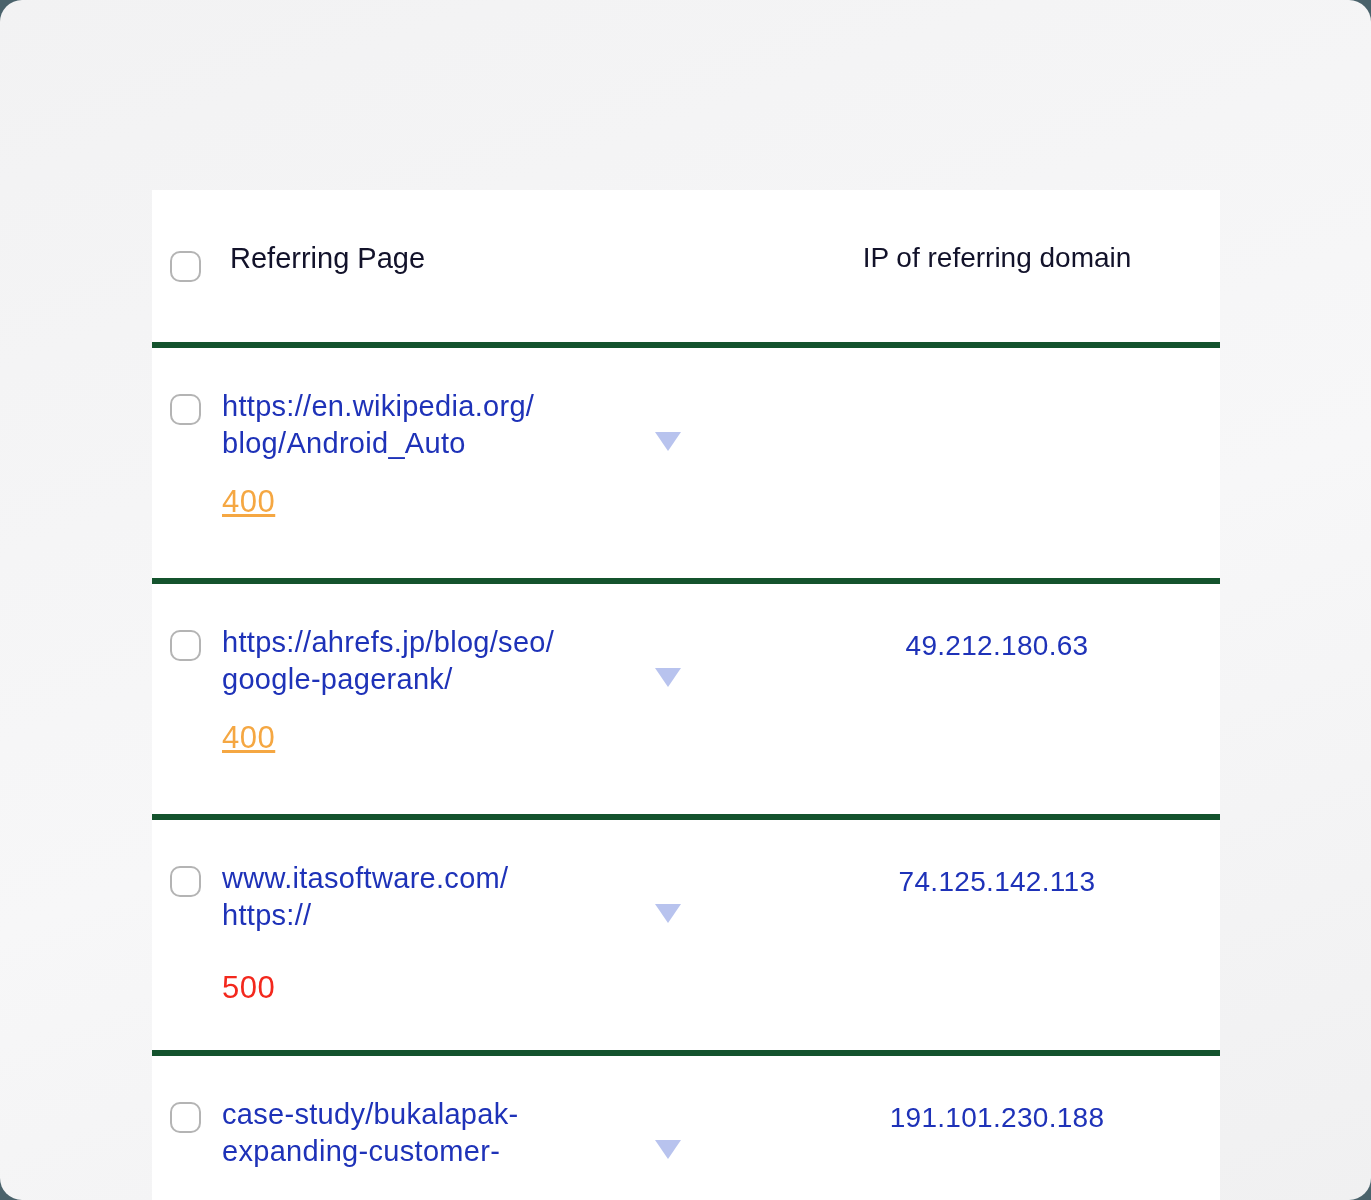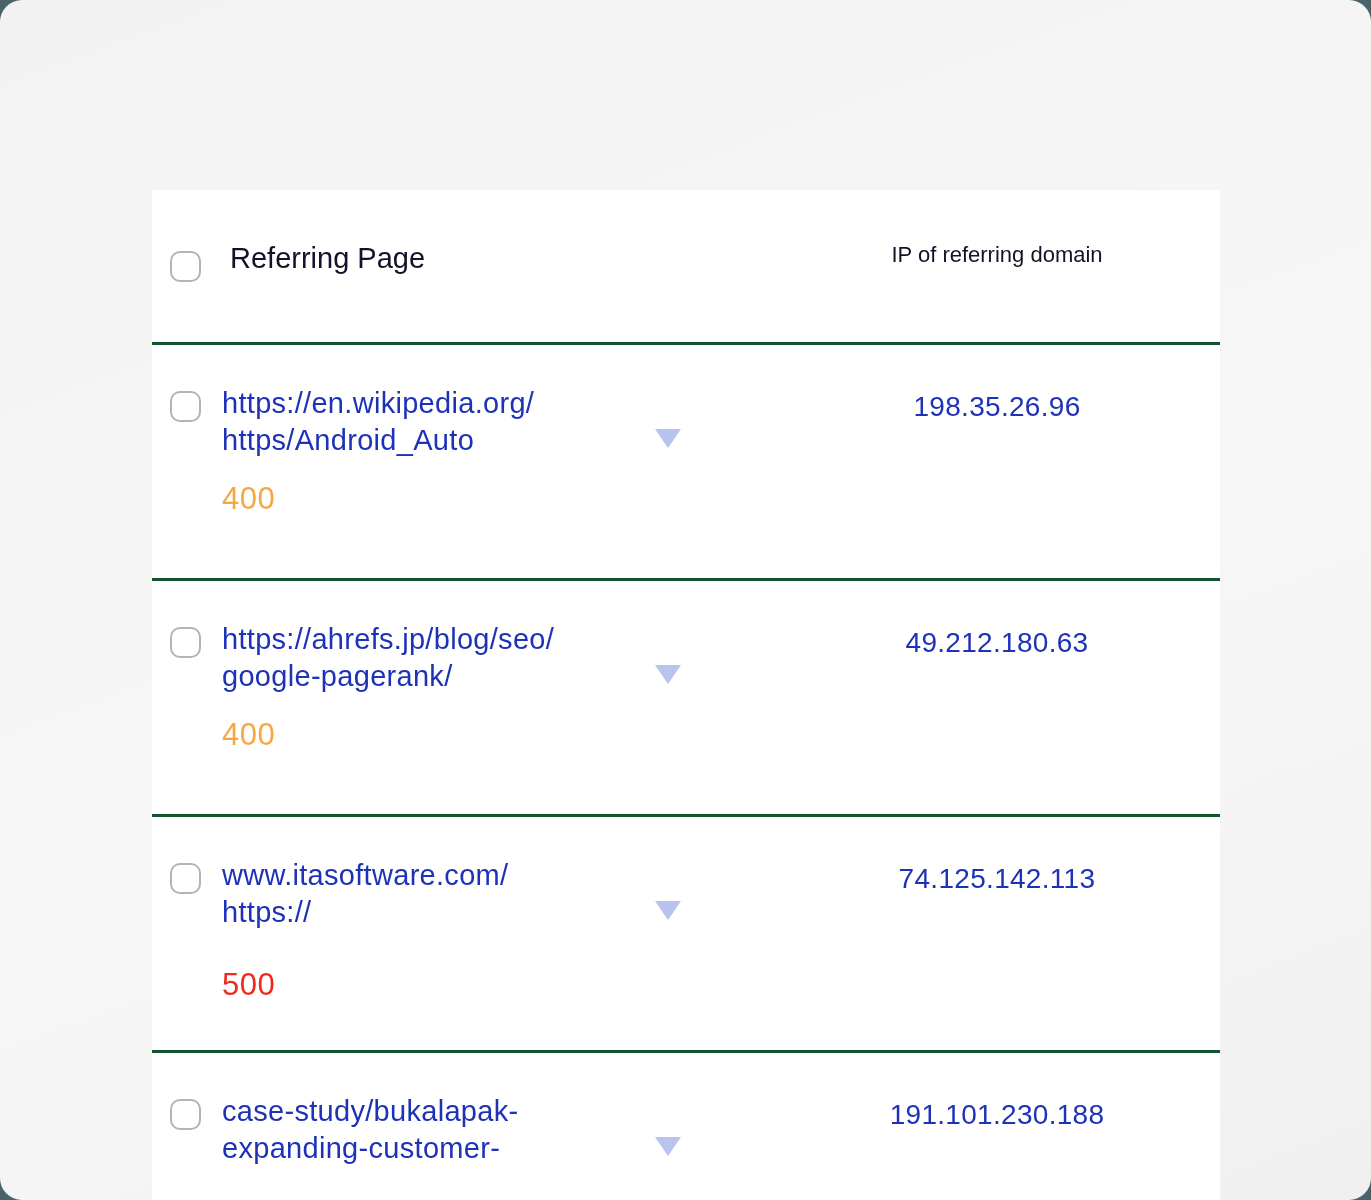--- a/index.html
+++ b/index.html
@@ -56,28 +56,28 @@
     font-size:29px;
     font-weight:500;
     color:var(--header-text);
   }
   .th-right{
     position:absolute;
     left:685px;
     top:52px;
     width:320px;
     text-align:center;
-    font-size:22px;
+    font-size:28px;
     font-weight:500;
     color:var(--header-text);
   }
   .row{
     position:relative;
     height:236px;
-    border-top:3px solid #14532d;
+    border-top:6px solid #14532d;
   }
   .row:last-child{
     height:300px;
   }
   .row .checkbox{
     position:absolute;
     left:18px;
     top:46px;
   }
   .left-col{
@@ -91,21 +91,21 @@
     line-height:37px;
     letter-spacing:0.3px;
     color:var(--link-blue);
     cursor:pointer;
   }
   .status{
     margin-top:22px;
     font-size:31px;
     letter-spacing:0.5px;
   }
-  .status.orange{color:var(--status-orange);}
+  .status.orange{color:var(--status-orange);text-decoration:underline;}
   .status.red{color:var(--status-red);margin-top:36px;}
   .triangle{
     position:absolute;
     left:503px;
     top:84px;
     width:0;
     height:0;
     border-left:13px solid transparent;
     border-right:13px solid transparent;
     border-top:19px solid var(--lavender);
@@ -132,26 +132,25 @@
       <span class="checkbox"></span>
       <span class="th-left">Referring Page</span>
       <span class="th-right">IP of referring domain</span>
     </div>
     <div id="rows">
   <div class="row">
     <span class="checkbox"></span>
     <div class="left-col">
       <div class="url">
               <div>https://en.wikipedia.org/</div>
-              <div>https/Android_Auto</div>
+              <div>blog/Android_Auto</div>
             </div>
       <div class="status orange">400</div>
     </div>
     <span class="triangle"></span>
-    <div class="ip">198.35.26.96</div>
   </div>
 
   <div class="row">
     <span class="checkbox"></span>
     <div class="left-col">
       <div class="url">
               <div>https://ahrefs.jp/blog/seo/</div>
               <div>google-pagerank/</div>
             </div>
       <div class="status orange">400</div>

